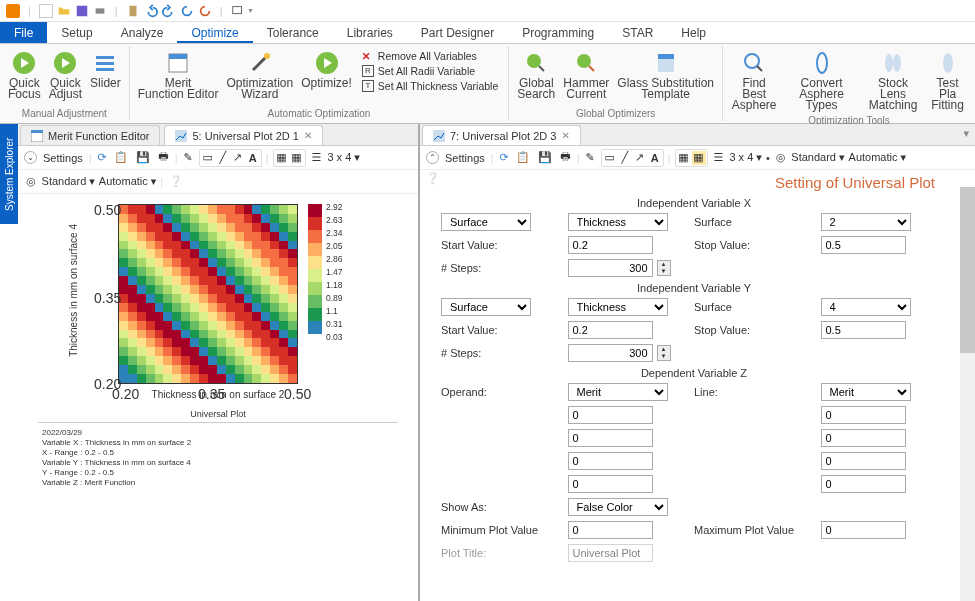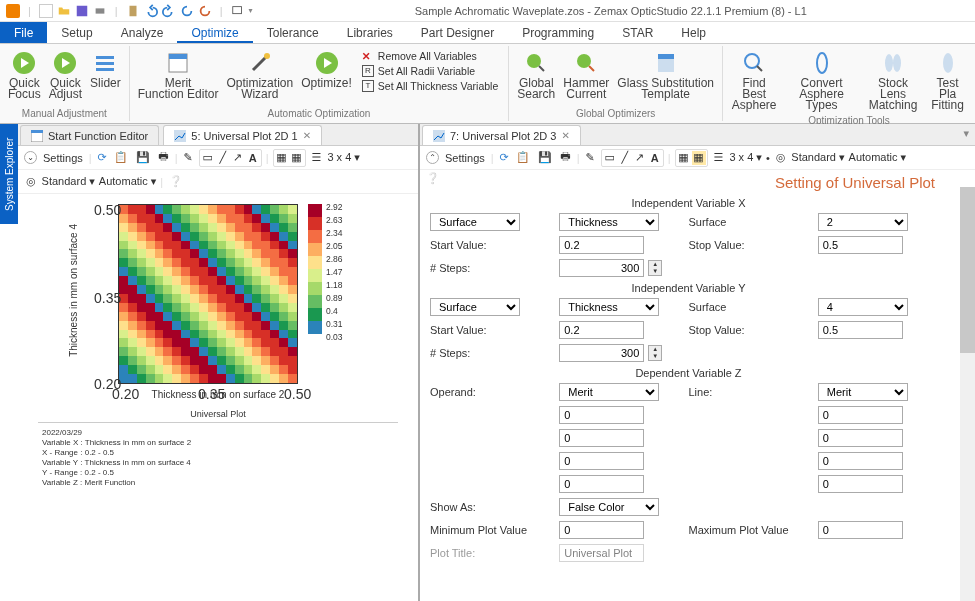--- a/index.html
+++ b/index.html
@@ -63,21 +63,21 @@
   .chart-tick { position: absolute; font-size: 14px; }
   .heatmap { width: 100%; height: 100%; display: grid; grid-template-columns: repeat(20, 1fr); grid-template-rows: repeat(20, 1fr); }
   .colorbar { position: absolute; top: 10px; left: 290px; width: 14px; height: 130px; }
   .colorbar-seg { height: 10%; }
   .cb-tick { position: absolute; left: 308px; font-size: 8.5px; }
   
   .chart-meta { position: absolute; top: 234px; left: 24px; font-size: 8px; line-height: 10px; color: #333; }
   .annotation { position: absolute; font-size: 15px; color: #d46a3a; font-weight: 500; }
   
   
-  .form-area { flex: 1; padding: 6px 10px 2px 10px; overflow: hidden; position: relative; font-size: 11px; }
+  .form-area { flex: 1; padding: 6px 10px 2px 10px; overflow: hidden; position: relative; font-size: 11px; margin-left: 11px; }
   .form-section-title { text-align: center; font-size: 11px; margin: 4px 0; color: #333; }
   .form-row { display: flex; align-items: center; margin-bottom: 5px; }
   .fcell { flex: 1; display: flex; align-items: center; gap: 4px; }
   .fcell label { color: #333; }
   .fcell select, .fcell input { font-size: 11px; border: 1px solid #aaa; padding: 1px 4px; height: 18px; background: #fff; }
   .fcell select { width: 90px; }
   .fcell input { width: 85px; }
   .stepper { display: inline-flex; flex-direction: column; border: 1px solid #aaa; }
   .stepper span { width: 12px; height: 7px; font-size: 6px; text-align: center; line-height: 7px; cursor: pointer; background: #eee; }
   .scrollbar { position: absolute; right: 0; top: 0; bottom: 0; width: 15px; background: #f0f0f0; }
@@ -118,21 +118,20 @@
         </svg></span>
     <span class="qat-icon"><svg viewBox="0 0 16 16">
           <path d="M8 3a5 5 0 1 0 5 5" fill="none" stroke="#d06030" stroke-width="2"></path>
         </svg></span>
     <span class="sep">|</span>
     <span class="qat-icon"><svg viewBox="0 0 16 16">
           <rect x="2" y="3" width="10" height="8" fill="none" stroke="#555"></rect>
         </svg></span>
     <span style="font-size:8px;color:#888;">▾</span>
   </div>
-  <div class="title-text">Sample Achromatic Waveplate.zos - Zemax OpticStudio 22.1.1   Premium (8) - L1</div>
 </div>
 
 <div class="menubar">
   <div class="menu-item menu-file">File</div>
   <div class="menu-item">Setup</div>
   <div class="menu-item">Analyze</div>
   <div class="menu-item menu-active">Optimize</div>
   <div class="menu-item">Tolerance</div>
   <div class="menu-item">Libraries</div>
   <div class="menu-item">Part Designer</div>
@@ -272,21 +271,21 @@
 
 <div class="main">
 
   <div class="left-pane">
     <div class="tab-row">
       <div class="tab inactive">
         <span class="tab-icon"><svg viewBox="0 0 12 12">
               <rect width="12" height="12" fill="#fff" stroke="#888"></rect>
               <rect width="12" height="3" fill="#4a90d9"></rect>
             </svg></span>
-        <span>Start Function Editor</span>
+        <span>Merit Function Editor</span>
       </div>
       <div class="tab">
         <span class="tab-icon"><svg viewBox="0 0 12 12">
               <rect width="12" height="12" fill="#cde"></rect>
               <path d="M1 10L5 6l3 2 3-5" stroke="#06c" fill="none"></path>
             </svg></span>
         <span>5: Universal Plot 2D 1</span>
         <span class="tab-close">✕</span>
       </div>
     </div>
@@ -753,21 +752,21 @@
         <div class="colorbar-seg" style="background:#2b83ba;"></div>
       </div>
       <div class="cb-tick" style="top:8px;">2.92</div>
       <div class="cb-tick" style="top:21px;">2.63</div>
       <div class="cb-tick" style="top:34px;">2.34</div>
       <div class="cb-tick" style="top:47px;">2.05</div>
       <div class="cb-tick" style="top:60px;">2.86</div>
       <div class="cb-tick" style="top:73px;">1.47</div>
       <div class="cb-tick" style="top:86px;">1.18</div>
       <div class="cb-tick" style="top:99px;">0.89</div>
-      <div class="cb-tick" style="top:112px;">0.4</div>
+      <div class="cb-tick" style="top:112px;">1.1</div>
       <div class="cb-tick" style="top:125px;">0.31</div>
       <div class="cb-tick" style="top:138px;">0.03</div>
       <hr style="position:absolute;top:228px;left:20px;right:20px;border:none;border-top:1px solid #ccc;">
       <div class="chart-title">Universal Plot</div>
       <div class="chart-meta">
         <div>2022/03/29</div>
         <div>Variable X : Thickness in mm on surface 2</div>
         <div>X - Range : 0.2 - 0.5</div>
         <div>Variable Y : Thickness in mm on surface 4</div>
         <div>Y - Range : 0.2 - 0.5</div>

